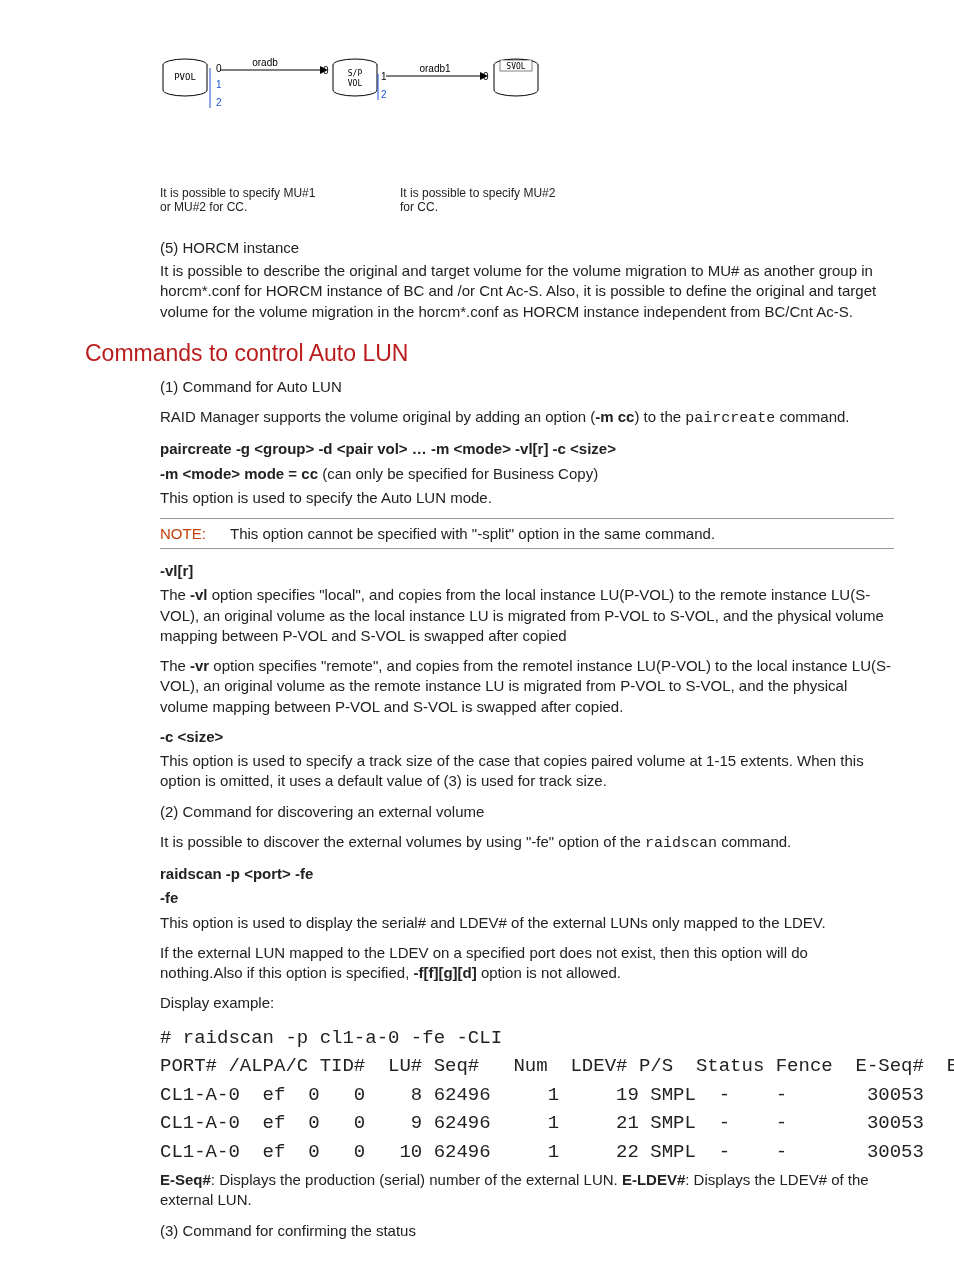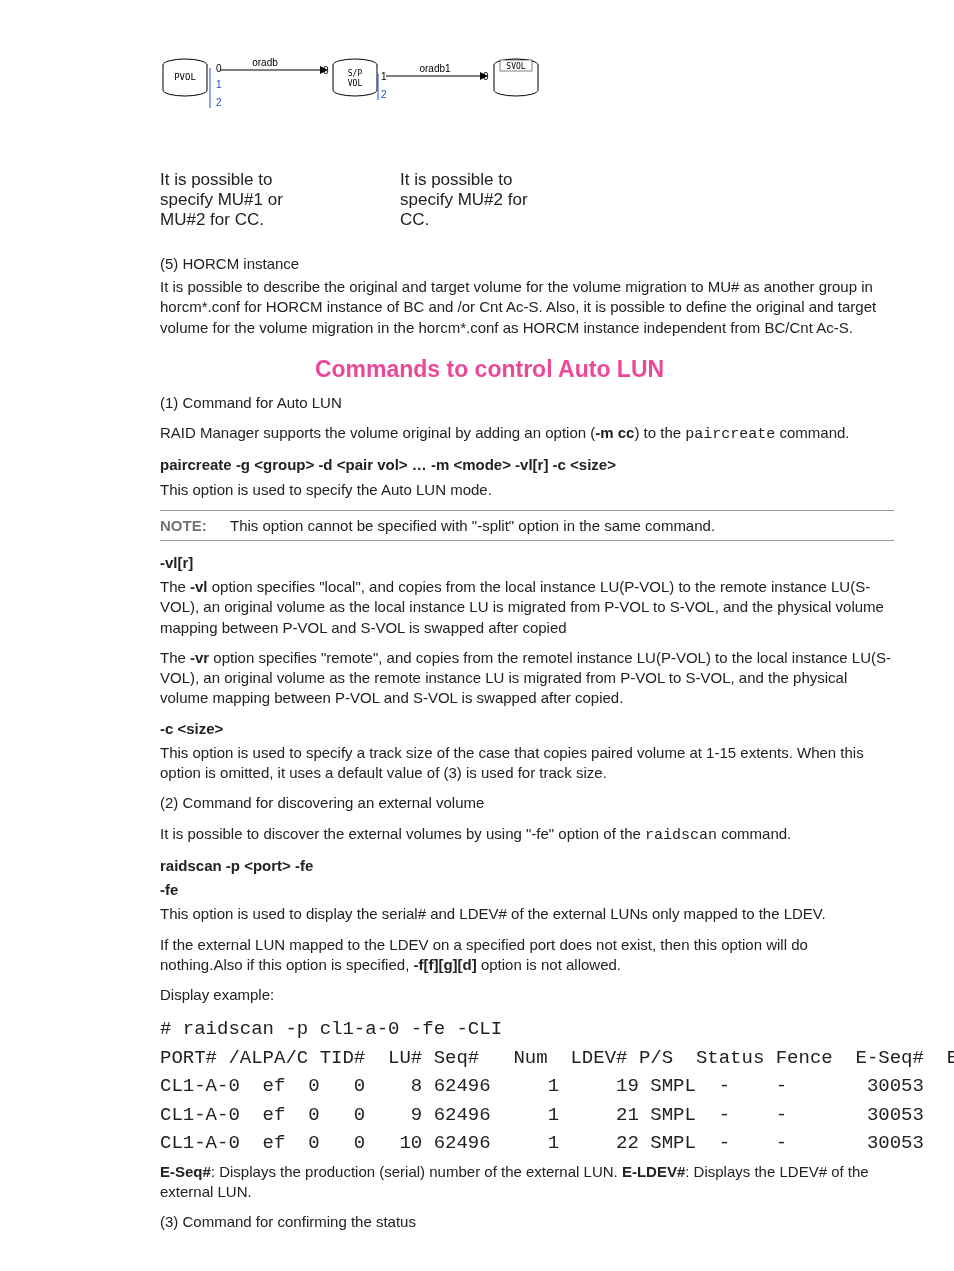--- a/index.html
+++ b/index.html
@@ -15,62 +15,61 @@
     padding: 50px 60px 30px 60px;
   }
   .diagram {
     margin-left: 100px;
     margin-bottom: 25px;
   }
   .diagram svg {
     display: block;
   }
   .diagram-caption {
-    font-size: 17px;
+    font-size: 12px;
     display: flex;
     gap: 80px;
     margin-left: 0px;
-    margin-top: 10px;
+    margin-top: 26px;
   }
   .diagram-caption > div {
     width: 160px;
   }
   .section-bold {
     font-weight: normal;
     margin-top: 20px;
     margin-bottom: 5px;
     margin-left: 100px;
   }
   p.body {
     margin: 1px 0 10px 100px;
     line-height: 1.35;
   }
   p.body.tight { margin-bottom: 4px; }
   h2.section-h2 {
-    color: #ec4899;
-    font-weight: bold;
+    color: #b91c1c;
+    font-weight: normal;
     font-size: 23px;
     margin: 18px 0 10px 25px;
-    text-align: center;
   }
   .mono {
     font-family: "Courier New", monospace;
   }
   .bold { font-weight: bold; }
   .note-box {
     margin: 8px 0 12px 100px;
     border-top: 1px solid #999;
     border-bottom: 1px solid #999;
     padding: 6px 0;
     display: flex;
     gap: 20px;
   }
   .note-label {
-    color: #737373;
-    font-weight: bold;
+    color: #c2410c;
+    font-weight: normal;
     min-width: 50px;
   }
   .codeblock {
     font-family: "Courier New", monospace;
     white-space: pre;
     font-size: 19px;
     margin: 4px 0 4px 100px;
     line-height: 1.5;
   }
   .footer {
@@ -136,20 +135,23 @@
   <p class="body">It is possible to describe the original and target volume for the volume migration to MU# as another group in horcm*.conf for HORCM instance of BC and /or Cnt Ac-S. Also, it is possible to define the original and target volume for the volume migration in the horcm*.conf as HORCM instance independent from BC/Cnt Ac-S.</p>
 
   <h2 class="section-h2">Commands to control Auto LUN</h2>
 
   <p class="body">(1) Command for Auto LUN</p>
   <p class="body">
     <span>RAID Manager supports the volume original by adding an option (</span><span class="bold">-m cc</span><span>) to the </span><span class="mono">paircreate</span><span> command.</span>
   </p>
 
   <p class="body bold tight">paircreate -g &lt;group&gt; -d &lt;pair vol&gt; … -m &lt;mode&gt; -vl[r] -c &lt;size&gt;</p>
+  <p class="body tight">
+    <span class="bold">-m &lt;mode&gt; mode = cc</span><span> (can only be specified for Business Copy)</span>
+  </p>
   <p class="body">This option is used to specify the Auto LUN mode.</p>
 
   <div class="note-box">
     <span class="note-label">NOTE:</span>
     <span>This option cannot be specified with "-split" option in the same command.</span>
   </div>
 
   <p class="body bold tight">-vl[r]</p>
   <p class="body">
     <span>The </span><span class="bold">-vl</span><span> option specifies "local", and copies from the local instance LU(P-VOL) to the remote instance LU(S-VOL), an original volume as the local instance LU is migrated from P-VOL to S-VOL, and the physical volume mapping between P-VOL and S-VOL is swapped after copied</span>

